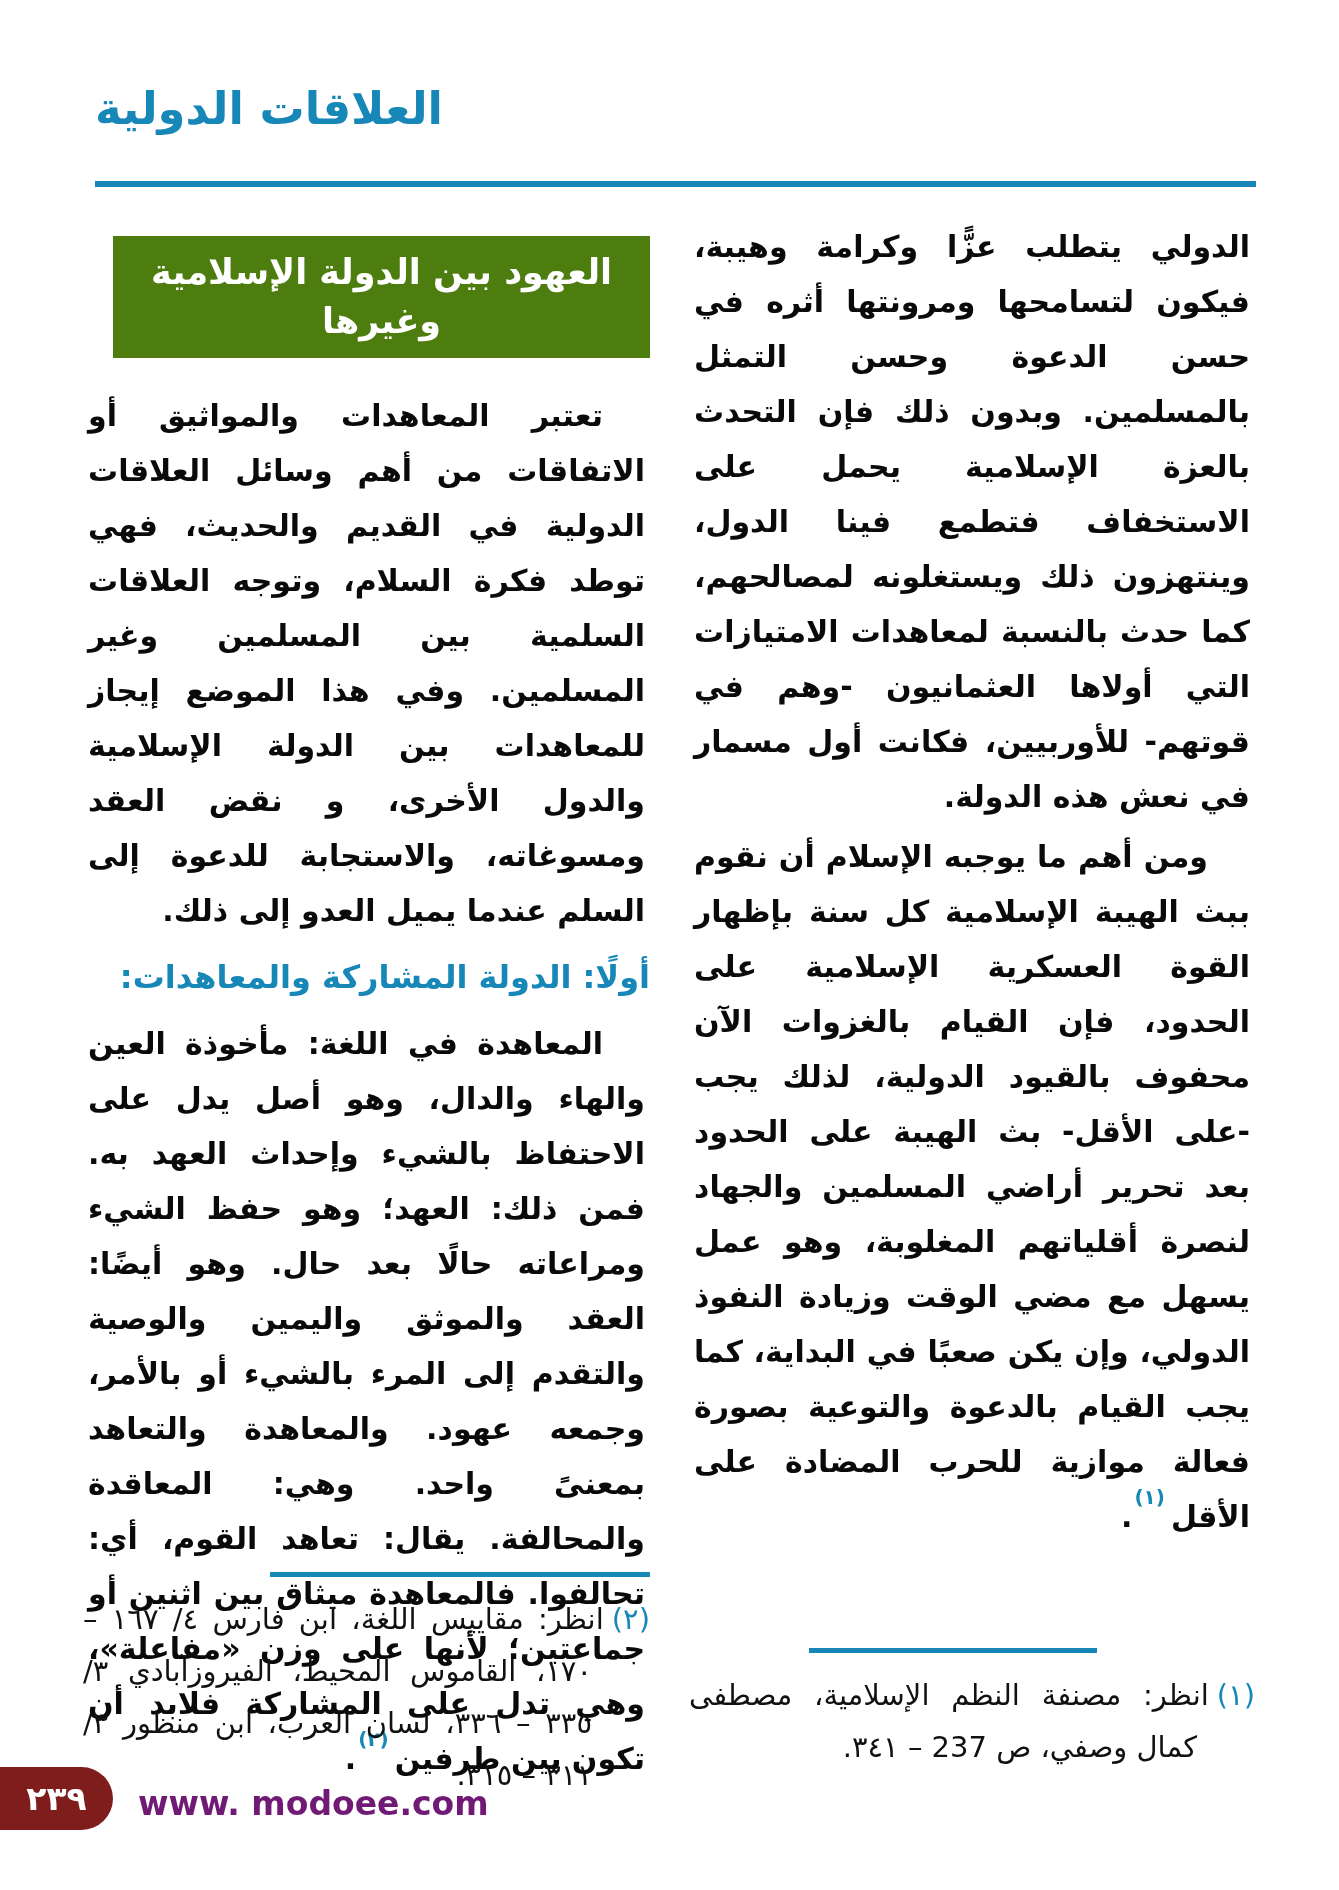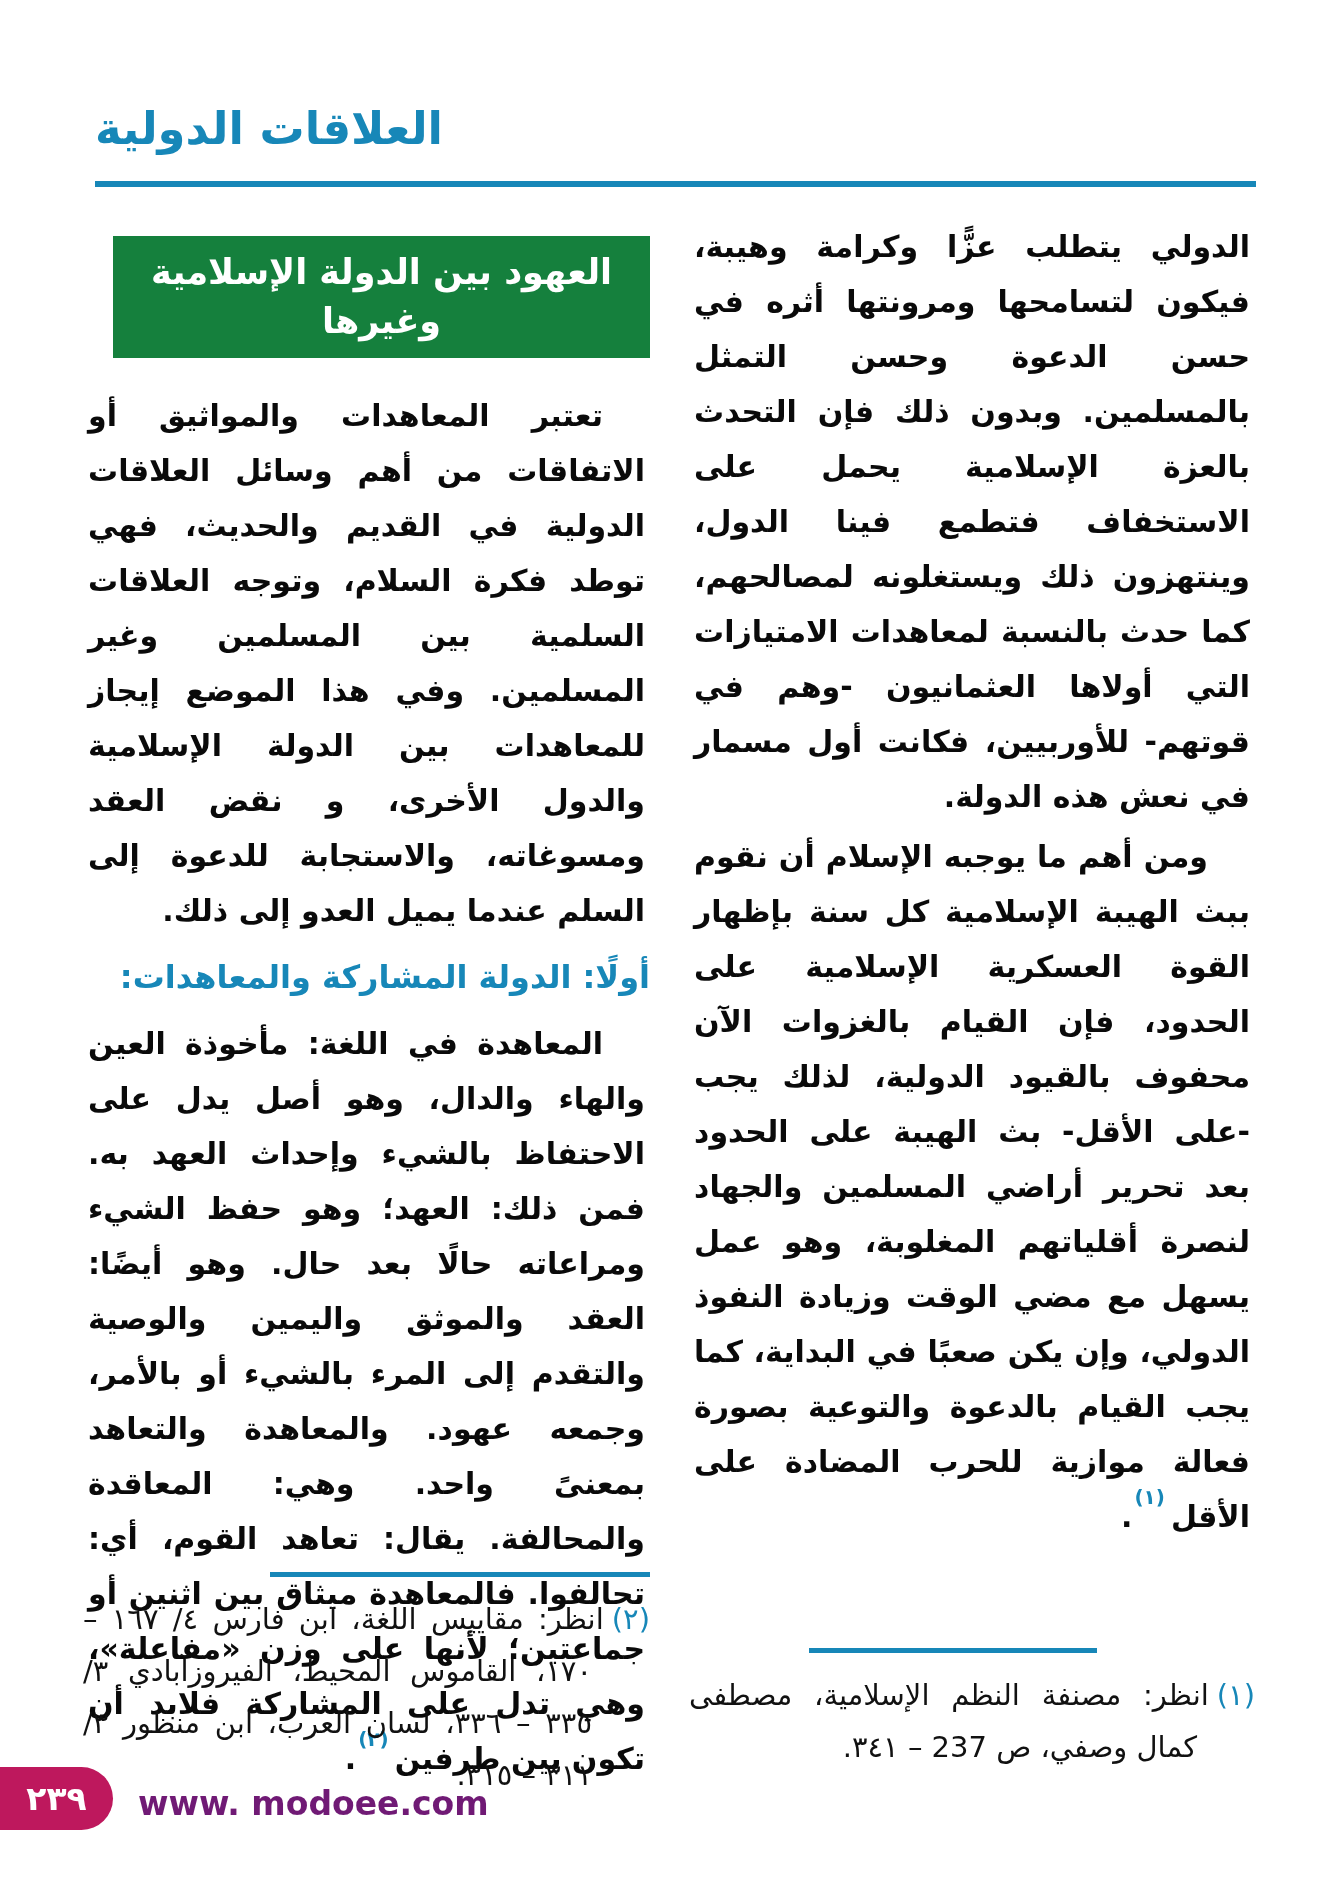--- a/index.html
+++ b/index.html
@@ -6,21 +6,21 @@
   .page {
     position:relative;
     width:1339px; height:1890px;
     background:#ffffff;
     font-family:"DejaVu Sans", sans-serif;
     direction:rtl;
     overflow:hidden;
   }
   
   .header-title {
-    position:absolute; top:102px; left:95px;
+    position:absolute; top:82px; left:95px;
     font-size:45px; font-weight:bold;
     color:#1787b8;
     letter-spacing:-1px;
     white-space:nowrap;
   }
   .header-rule {
     position:absolute; top:181px; left:95px;
     width:1161px; height:6px; background:#1787b8;
   }
   
@@ -29,21 +29,21 @@
   .col-left  { top:210px; left:83px;   width:567px; }
   .body {
     margin:5px;
     font-size:30px; line-height:55px; font-weight:bold;
     color:#0a0a0a; text-align:justify;
   }
   .indent { text-indent:42px; }
   .section-box {
     box-sizing:border-box;
     margin:26px 0 30px 30px;
-    background:#15803d;
+    background:#4d7c0f;
     color:#ffffff;
     font-size:35px; font-weight:bold; line-height:49px;
     text-align:center;
     padding:12px 8px;
   }
   .subheading {
     margin:8px 0 8px;
     font-size:32px; font-weight:bold; line-height:62px;
     color:#1787b8; text-align:right;
   }
@@ -67,21 +67,21 @@
   .fn-rule-right { width:288px; margin-right:158px; }
   .fn-text {
     margin:16px 0 0;
     padding-right:58px; text-indent:-58px;
   }
   .fn-marker { color:#1787b8; margin-left:8px; }
   
   .page-badge {
     position:absolute; left:0; top:1767px;
     width:113px; height:63px;
-    background:#be185d;
+    background:#7f1d1d;
     border-radius:0 32px 32px 0;
     color:#ffffff; font-size:33px; font-weight:bold;
     display:flex; align-items:center; justify-content:center;
   }
   .website {
     position:absolute; left:138px; top:1784px;
     font-size:33px; font-weight:bold;
     color:#701a75; direction:ltr; white-space:nowrap;
   }
 </style>

